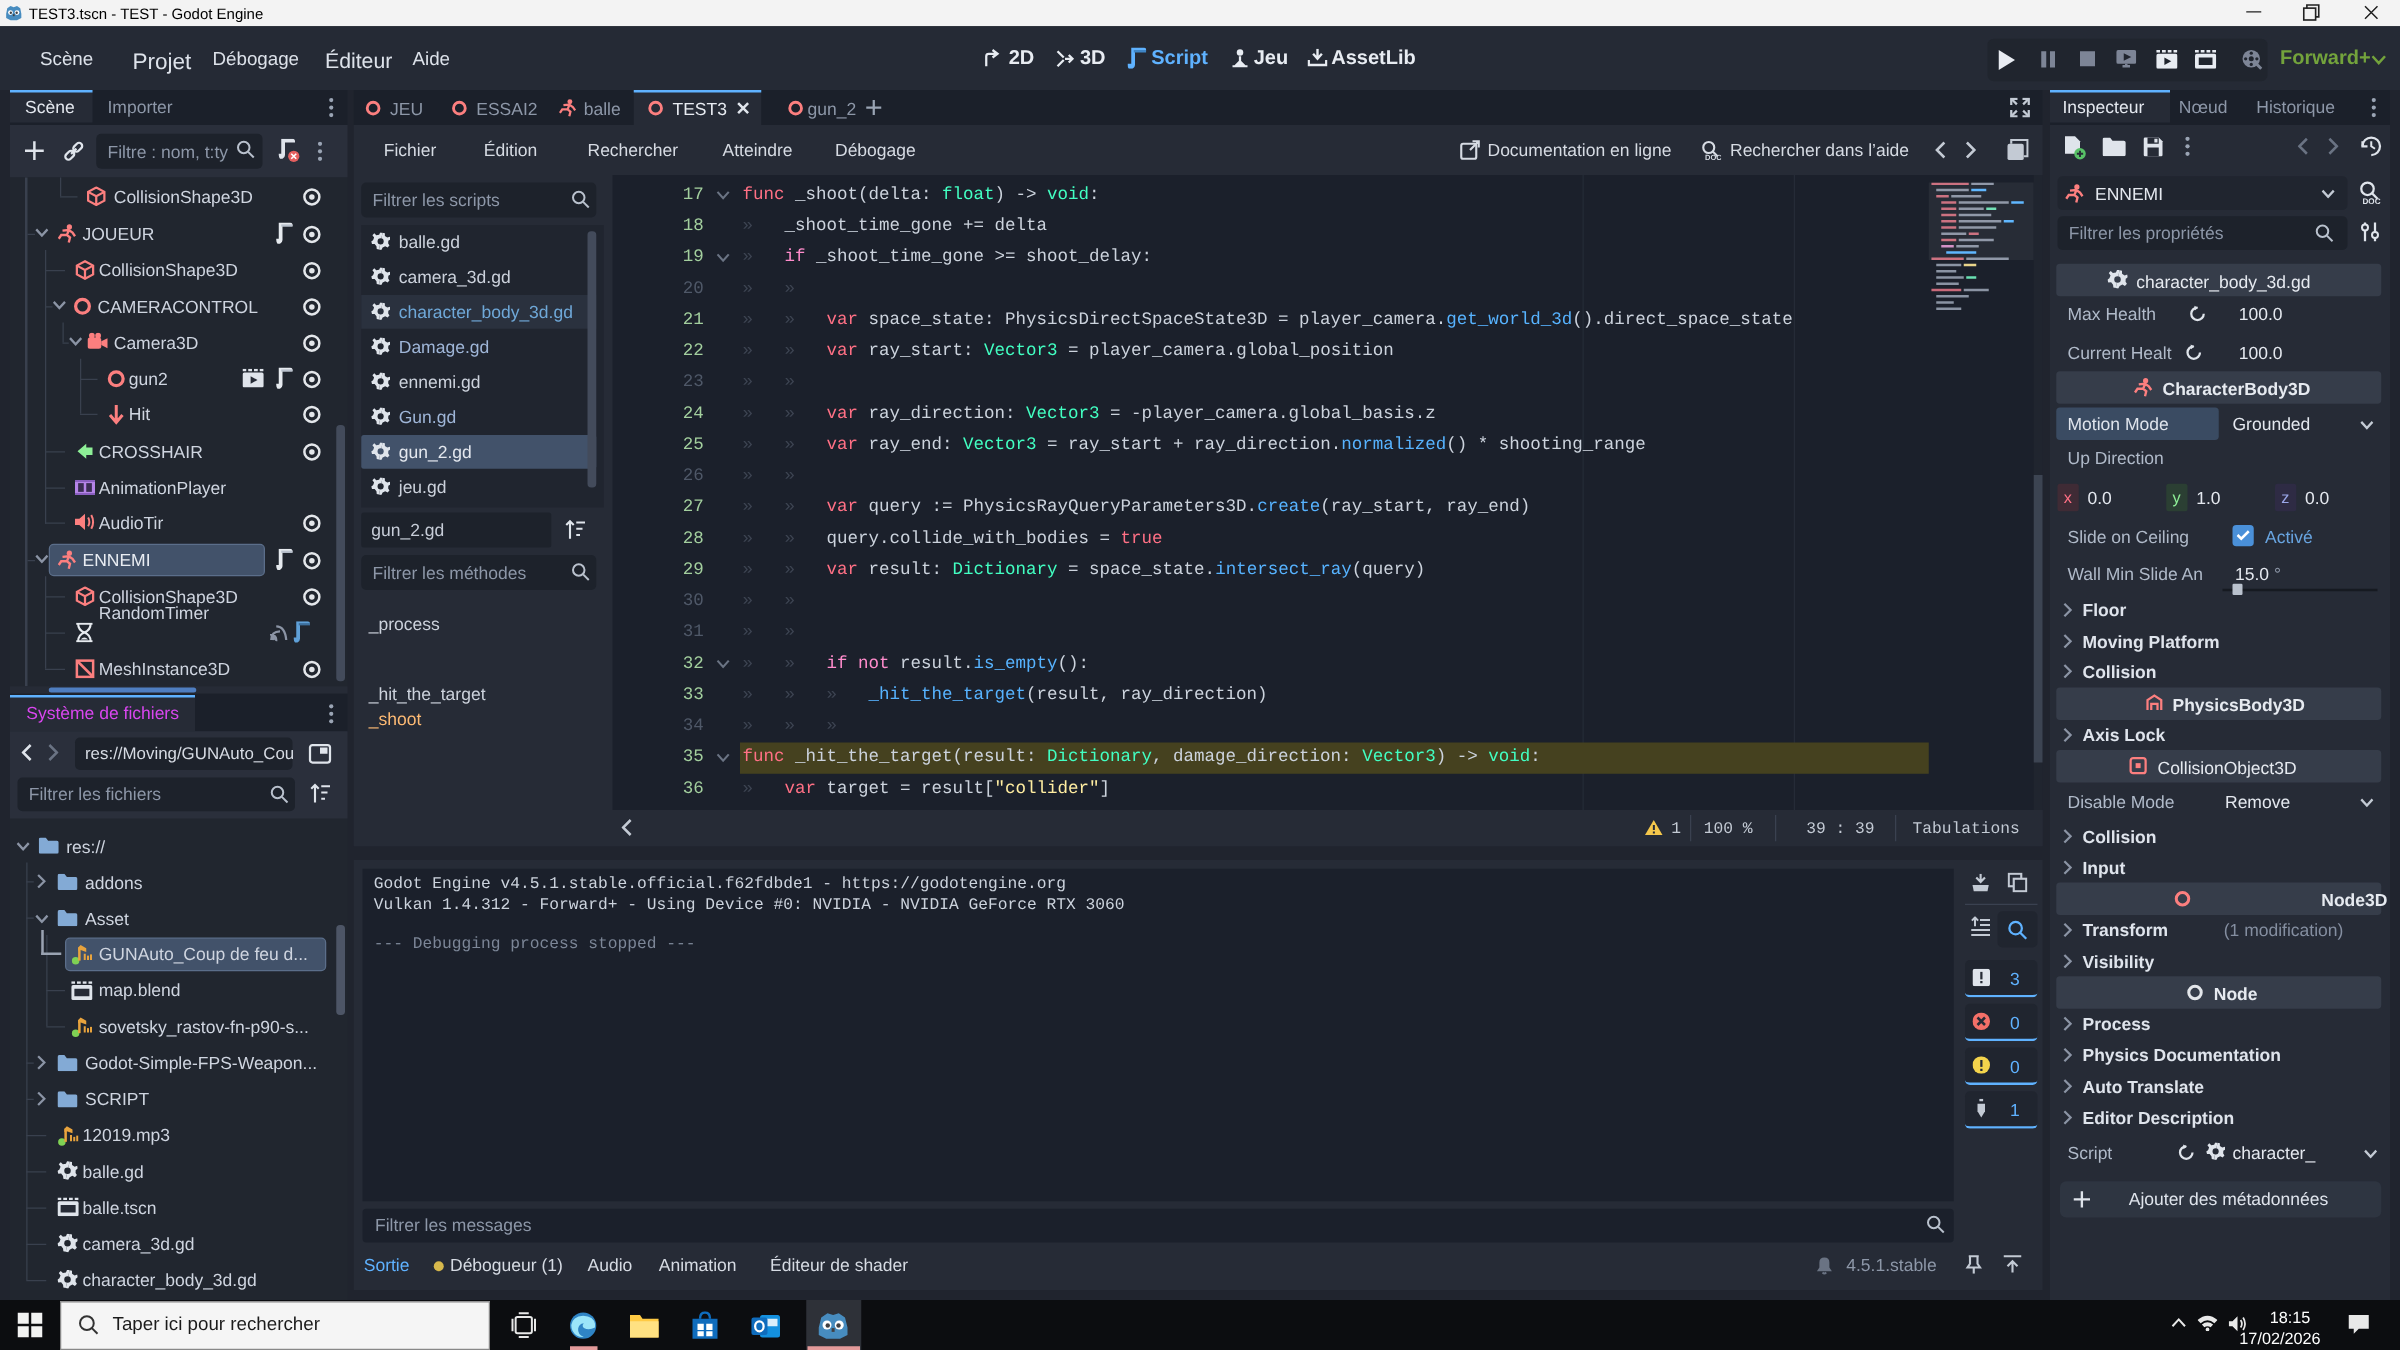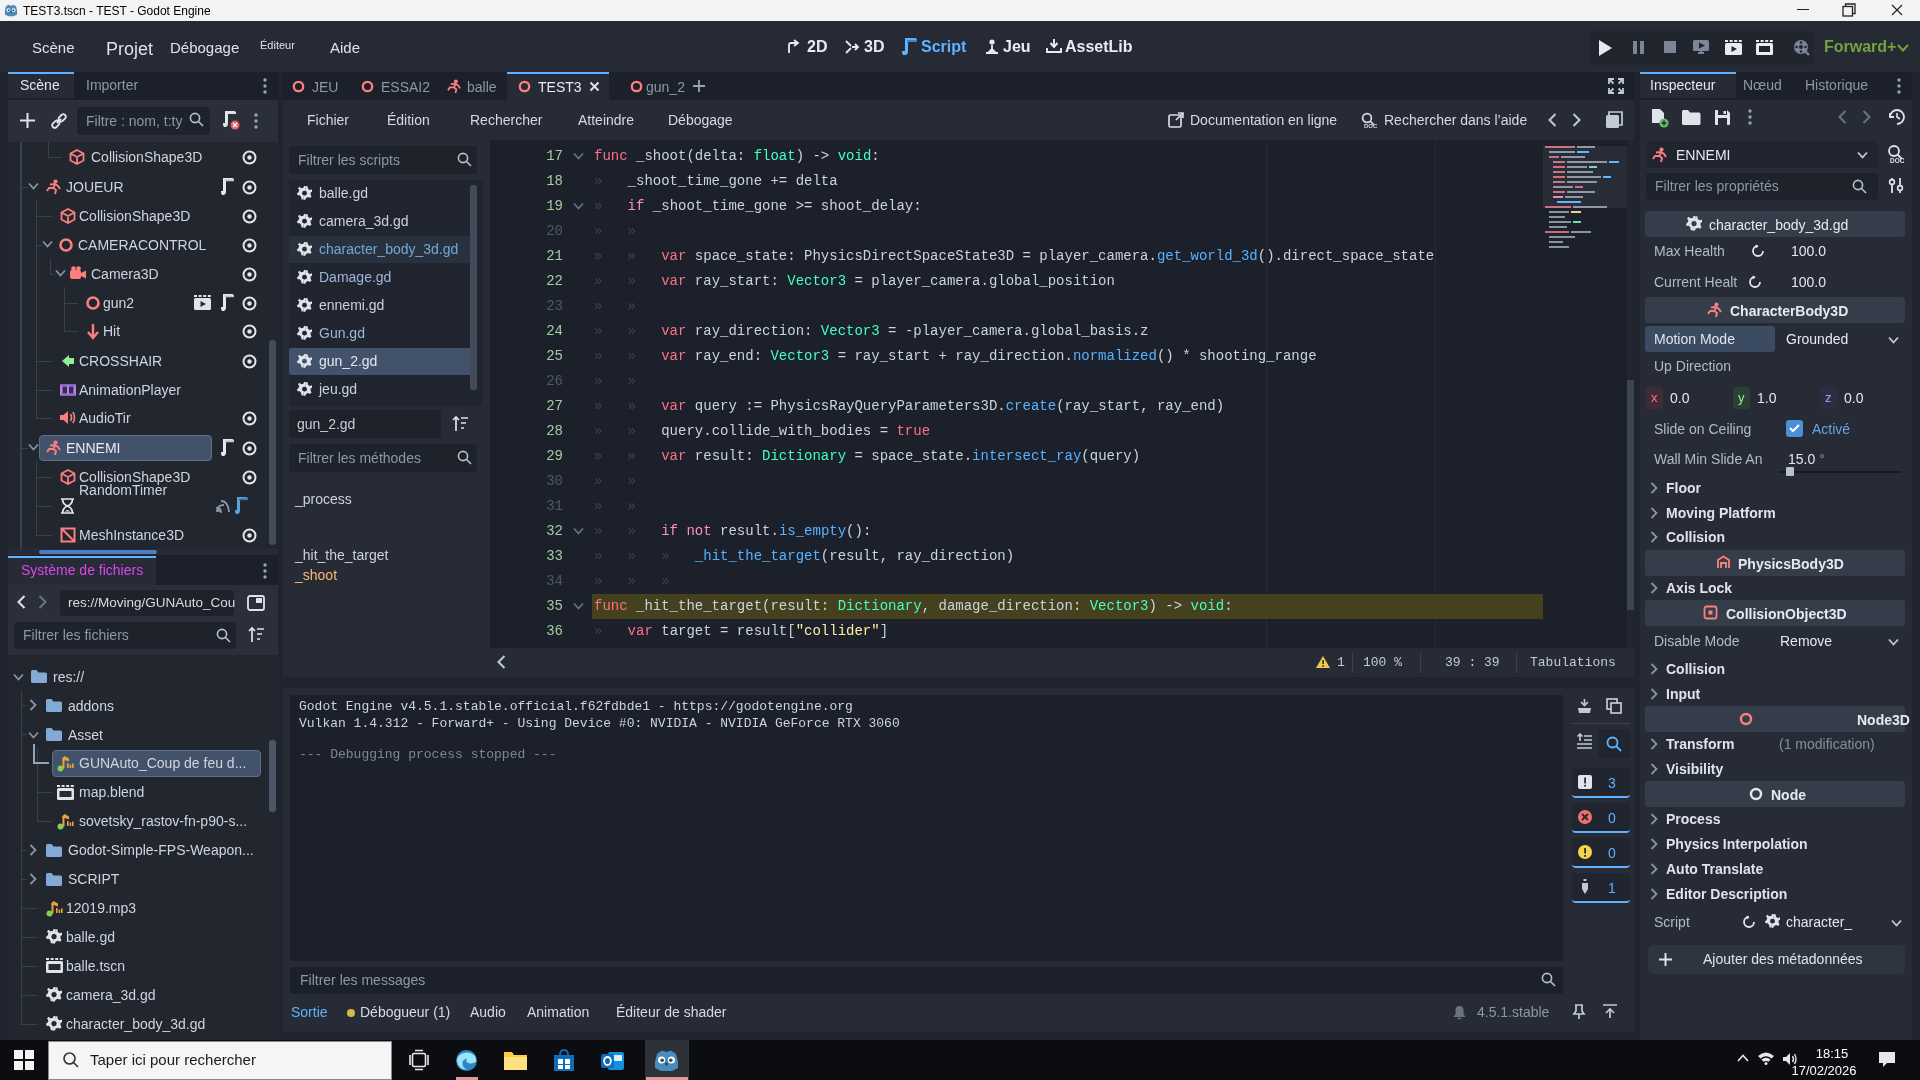--- a/index.html
+++ b/index.html
@@ -46,21 +46,21 @@
       <rect x="1" y="3.5" width="9.5" height="9.5" stroke="#222" stroke-width="1.3" fill="none"></rect>
     </svg>
 <svg class="ic" style="left:1890px;top:3px;" width="14" height="14" viewBox="0 0 14 14">
       <path d="M2 2 L12 12 M12 2 L2 12" stroke="#222" stroke-width="1.2"></path>
     </svg>
 
 <div class="abs" style="left:0;top:21px;width:1920px;height:51px;background:#252a35;"></div>
 <div class="abs txt" style="left:32px;top:39px;font-size:15px;color:#dde2ea;">Scène</div>
 <div class="abs txt" style="left:106px;top:39px;font-size:18px;color:#dde2ea;">Projet</div>
 <div class="abs txt" style="left:170px;top:39px;font-size:15px;color:#dde2ea;">Débogage</div>
-<div class="abs txt" style="left:260px;top:39px;font-size:11px;color:#dde2ea;">Éditeur</div>
+<div class="abs txt" style="left:260px;top:39px;font-size:17px;color:#dde2ea;">Éditeur</div>
 <div class="abs txt" style="left:330px;top:39px;font-size:15px;color:#dde2ea;">Aide</div>
 
 <svg class="ic" style="left:787px;top:39px;" width="16" height="16" viewBox="0 0 16 16">
       <path d="M2 14 L2 6 Q2 4 4 4 L10 4 M7 1 L11 4 L7 7" stroke="#e8ecf2" stroke-width="1.8" fill="none"></path>
     </svg>
 <div class="abs txt" style="left:807px;top:38px;font-size:16px;font-weight:bold;color:#e8ecf2;">2D</div>
 <svg class="ic" style="left:844px;top:39px;" width="16" height="16" viewBox="0 0 16 16">
       <path d="M2 2 L7 7 M2 14 L7 9 M14 8 L8 8 M11 5 L14 8 L11 11" stroke="#e8ecf2" stroke-width="1.8" fill="none"></path>
     </svg>
 <div class="abs txt" style="left:864px;top:38px;font-size:16px;font-weight:bold;color:#e8ecf2;">3D</div>
@@ -1020,21 +1020,21 @@
 <div class="abs txt" style="left:1738px;top:556px;font-weight:bold;color:#e6eaf0;">PhysicsBody3D</div>
 <svg class="ic" style="left:1650px;top:582px;" width="8" height="12" viewBox="0 0 8 12">
       <path d="M1.5 1 L6.5 6 L1.5 11" stroke="#8b94a5" stroke-width="1.8" fill="none"></path>
     </svg>
 <div class="abs txt" style="left:1666px;top:580px;font-weight:bold;color:#dfe4ec;">Axis Lock</div>
 <div class="abs hdr" style="left:1645px;top:600px;width:260px;height:26px;"></div>
 <svg class="ic" style="left:1703px;top:605px;" width="15" height="15" viewBox="0 0 15 15">
       <rect x="1.5" y="1.5" width="12" height="12" rx="2" stroke="#fc7f7f" stroke-width="1.8" fill="none"></rect>
       <rect x="5.5" y="5.5" width="4" height="4" fill="#fc7f7f"></rect>
     </svg>
-<div class="abs txt" style="left:1726px;top:606px;font-weight:bold;color:#e6eaf0;">CollisionObject3D</div>
+<div class="abs txt" style="left:1726px;top:606px;font-weight:normal;color:#e6eaf0;">CollisionObject3D</div>
 <div class="abs txt" style="left:1654px;top:633px;color:#b0bac9;">Disable Mode</div>
 <div class="abs txt" style="left:1780px;top:633px;color:#e4e8ef;">Remove</div>
 <svg class="ic" style="left:1888px;top:638px;" width="11" height="8" viewBox="0 0 11 8">
       <path d="M1 1.5 L5.5 6.5 L10 1.5" stroke="#c3cad4" stroke-width="1.8" fill="none"></path>
     </svg>
 <svg class="ic" style="left:1650px;top:663px;" width="8" height="12" viewBox="0 0 8 12">
       <path d="M1.5 1 L6.5 6 L1.5 11" stroke="#8b94a5" stroke-width="1.8" fill="none"></path>
     </svg>
 <div class="abs txt" style="left:1666px;top:661px;font-weight:bold;color:#dfe4ec;">Collision</div>
 <svg class="ic" style="left:1650px;top:688px;" width="8" height="12" viewBox="0 0 8 12">
@@ -1060,21 +1060,21 @@
       <circle cx="7" cy="7" r="5" stroke="#e3e6ea" stroke-width="2.4" fill="none"></circle>
     </svg>
 <div class="abs txt" style="left:1771px;top:787px;font-weight:bold;color:#e6eaf0;">Node</div>
 <svg class="ic" style="left:1650px;top:813px;" width="8" height="12" viewBox="0 0 8 12">
       <path d="M1.5 1 L6.5 6 L1.5 11" stroke="#8b94a5" stroke-width="1.8" fill="none"></path>
     </svg>
 <div class="abs txt" style="left:1666px;top:811px;font-weight:bold;color:#dfe4ec;">Process</div>
 <svg class="ic" style="left:1650px;top:838px;" width="8" height="12" viewBox="0 0 8 12">
       <path d="M1.5 1 L6.5 6 L1.5 11" stroke="#8b94a5" stroke-width="1.8" fill="none"></path>
     </svg>
-<div class="abs txt" style="left:1666px;top:836px;font-weight:bold;color:#dfe4ec;">Physics Interpolation</div>
+<div class="abs txt" style="left:1666px;top:836px;font-weight:bold;color:#dfe4ec;">Physics Documentation</div>
 <svg class="ic" style="left:1650px;top:863px;" width="8" height="12" viewBox="0 0 8 12">
       <path d="M1.5 1 L6.5 6 L1.5 11" stroke="#8b94a5" stroke-width="1.8" fill="none"></path>
     </svg>
 <div class="abs txt" style="left:1666px;top:861px;font-weight:bold;color:#dfe4ec;">Auto Translate</div>
 <svg class="ic" style="left:1650px;top:888px;" width="8" height="12" viewBox="0 0 8 12">
       <path d="M1.5 1 L6.5 6 L1.5 11" stroke="#8b94a5" stroke-width="1.8" fill="none"></path>
     </svg>
 <div class="abs txt" style="left:1666px;top:886px;font-weight:bold;color:#dfe4ec;">Editor Description</div>
 <div class="abs txt" style="left:1654px;top:914px;color:#b0bac9;">Script</div>
 <svg class="ic" style="left:1742px;top:915px;" width="14" height="14" viewBox="0 0 14 14">

